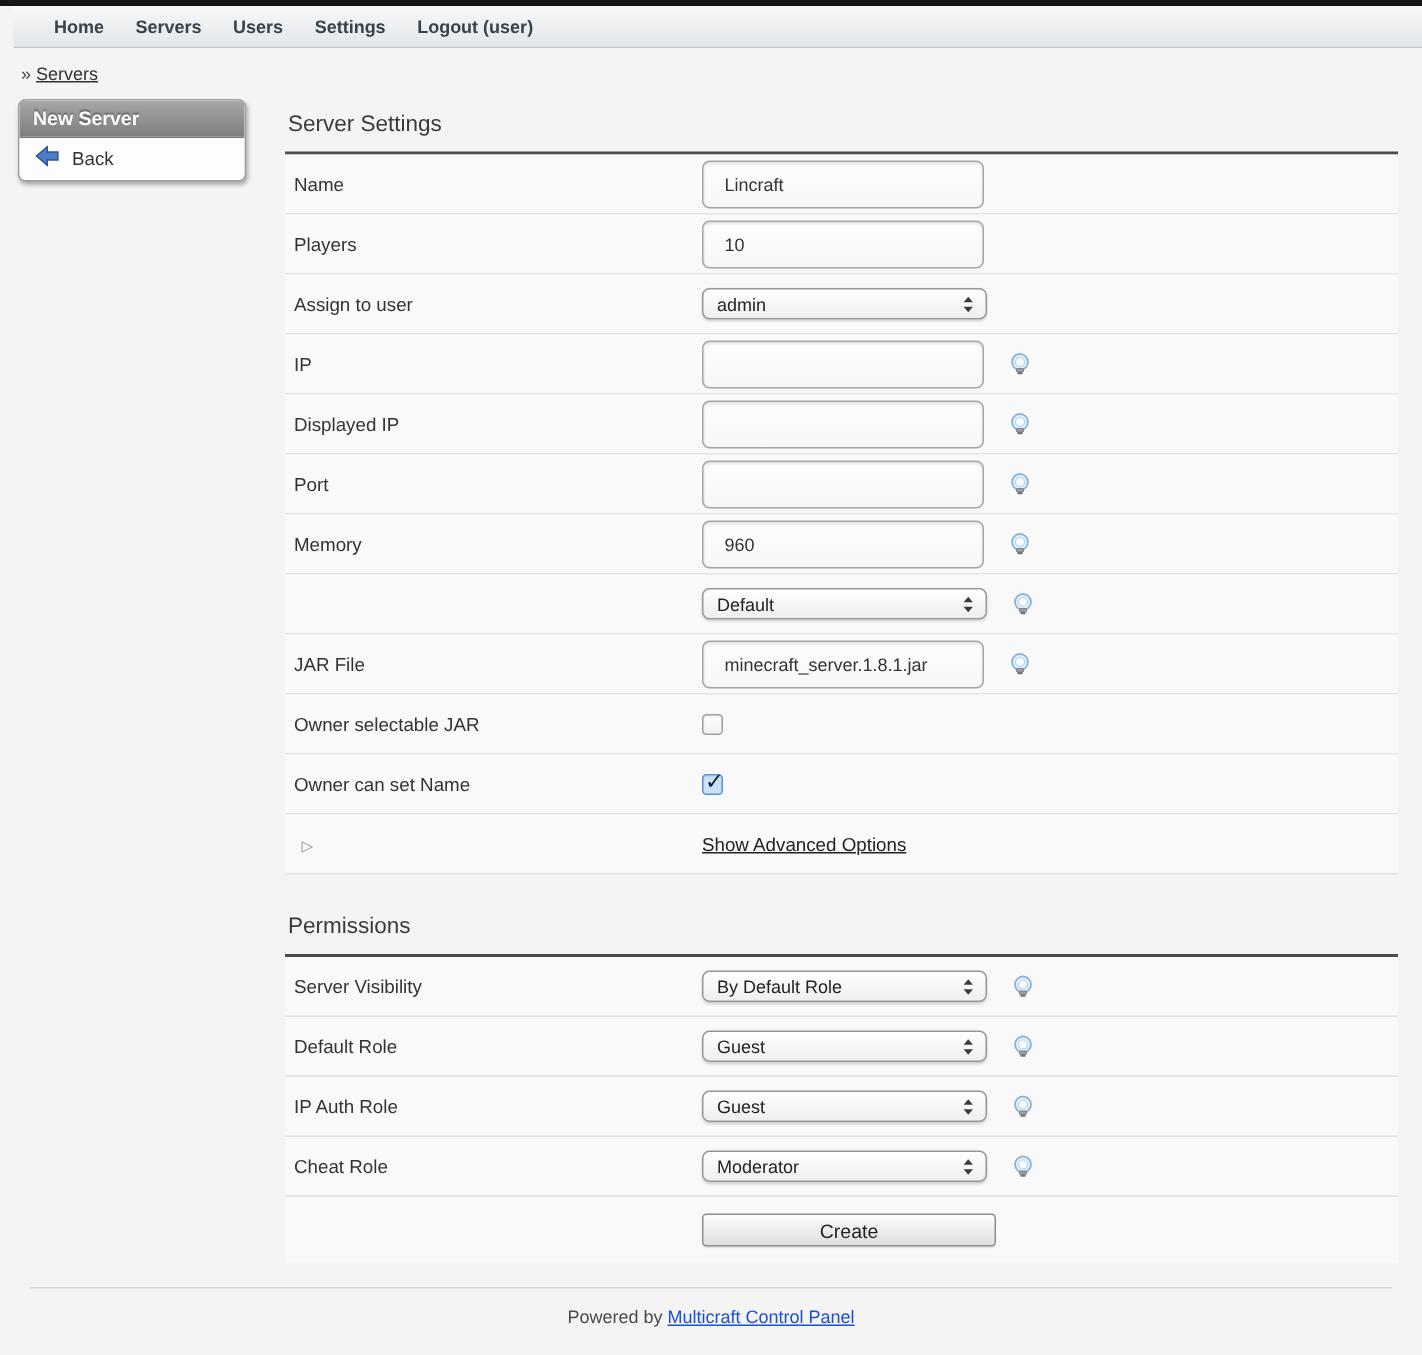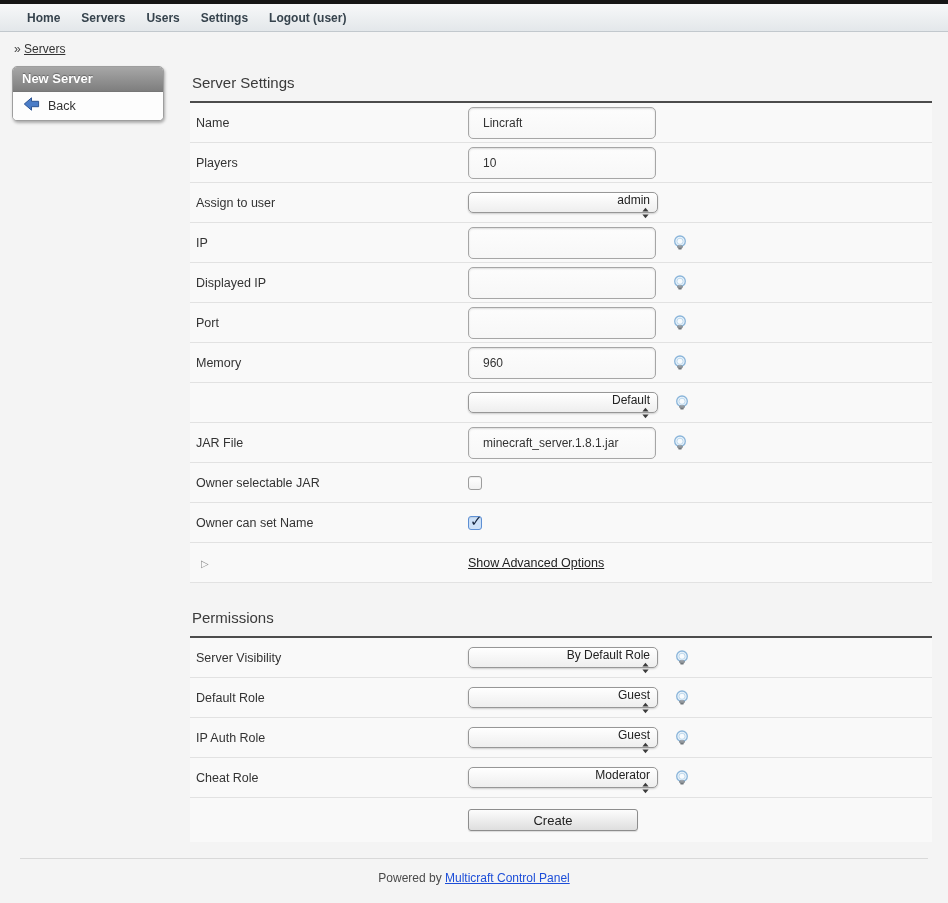--- a/index.html
+++ b/index.html
@@ -7,20 +7,21 @@
   body {
     font-family:"Liberation Sans","DejaVu Sans",sans-serif;
     background:#f4f4f4; color:#333; font-size:12px;
   }
   
   .top-strip { height:4px; background:#161616; }
   .navbar {
     height:28px; display:flex; align-items:center; padding-left:27px;
     background:linear-gradient(#f7f8f9,#e3e7ea);
     border-bottom:1px solid #c2c8cd;
+    margin-left:9px;
   }
   .navbar a {
     font-weight:bold; font-size:12px; color:#36434d; text-decoration:none;
     margin-right:21px; cursor:pointer;
   }
   
   .breadcrumb { margin:10px 0 0 14px; font-size:12px; color:#444; }
   .breadcrumb a { color:#333; text-decoration:underline; cursor:pointer; }
   
   .sidebar {
@@ -53,25 +54,25 @@
   }
   .row-label { flex:0 0 272px; font-size:12.5px; color:#333; }
   .row-control { display:flex; align-items:center; }
   .text-input {
     width:188px; height:32px; border:1px solid #a6a6a6; border-radius:5px;
     background:linear-gradient(#fdfdfd,#f7f7f7);
     box-shadow:inset 0 1px 2px rgba(0,0,0,.14);
     font-family:inherit; font-size:12px; color:#333; padding:0 14px; outline:none;
   }
   .mac-select {
-    width:190px; height:21px; display:flex; align-items:flex-end;
+    width:190px; height:21px; display:flex; align-items:center;
     justify-content:space-between; padding:0 7px 0 9px;
     border:1px solid #979797; border-radius:5px;
     background:linear-gradient(#ffffff,#eeeeee);
-    box-shadow:0 1px 2px rgba(0,0,0,.18); cursor:pointer;flex-direction:column;
+    box-shadow:0 1px 2px rgba(0,0,0,.18); cursor:pointer;
   }
   .mac-select .val { font-size:12px; color:#222; }
   .checkbox {
     width:14px; height:14px; border:1px solid #9d9d9d; border-radius:3px;
     background:linear-gradient(#fff,#f1f1f1); cursor:pointer; position:relative;
     box-shadow:inset 0 1px 1px rgba(0,0,0,.08);
   }
   .checkbox.checked { background:#cde1f8; border-color:#5d8fd4; }
   .checkbox.checked::after {
     content:"\2713"; position:absolute; left:1px; top:-5px;
@@ -80,21 +81,21 @@
   .help { margin-left:16px; display:inline-flex; cursor:pointer; }
   .disclosure { color:#8f8f8f; font-size:10px; padding-left:5px; cursor:pointer; }
   .adv-link { font-size:12.5px; color:#222; text-decoration:underline; cursor:pointer; }
   .section-gap { height:16px; }
   .create-row {
     min-height:44px; display:flex; align-items:center;
     background:#f9f9f9; padding-left:6px;
   }
   .create-spacer { flex:0 0 272px; }
   .create-btn {
-    width:170px; height:22px; border:1px solid #8d8d8d; border-radius:3px;
+    width:196px; height:22px; border:1px solid #8d8d8d; border-radius:3px;
     background:linear-gradient(#fcfcfc,#dedede);
     font-family:inherit; font-size:13px; color:#222; cursor:pointer;
     box-shadow:0 1px 1px rgba(0,0,0,.12);
   }
   
   .footer { margin:16px 20px 0; border-top:1px solid #d9d9d9; padding-top:12px;
     text-align:center; font-size:12px; color:#4a4a4a; }
   .footer a { color:#1d4ed8; text-decoration:underline; cursor:pointer; }
 </style>
 </head>

